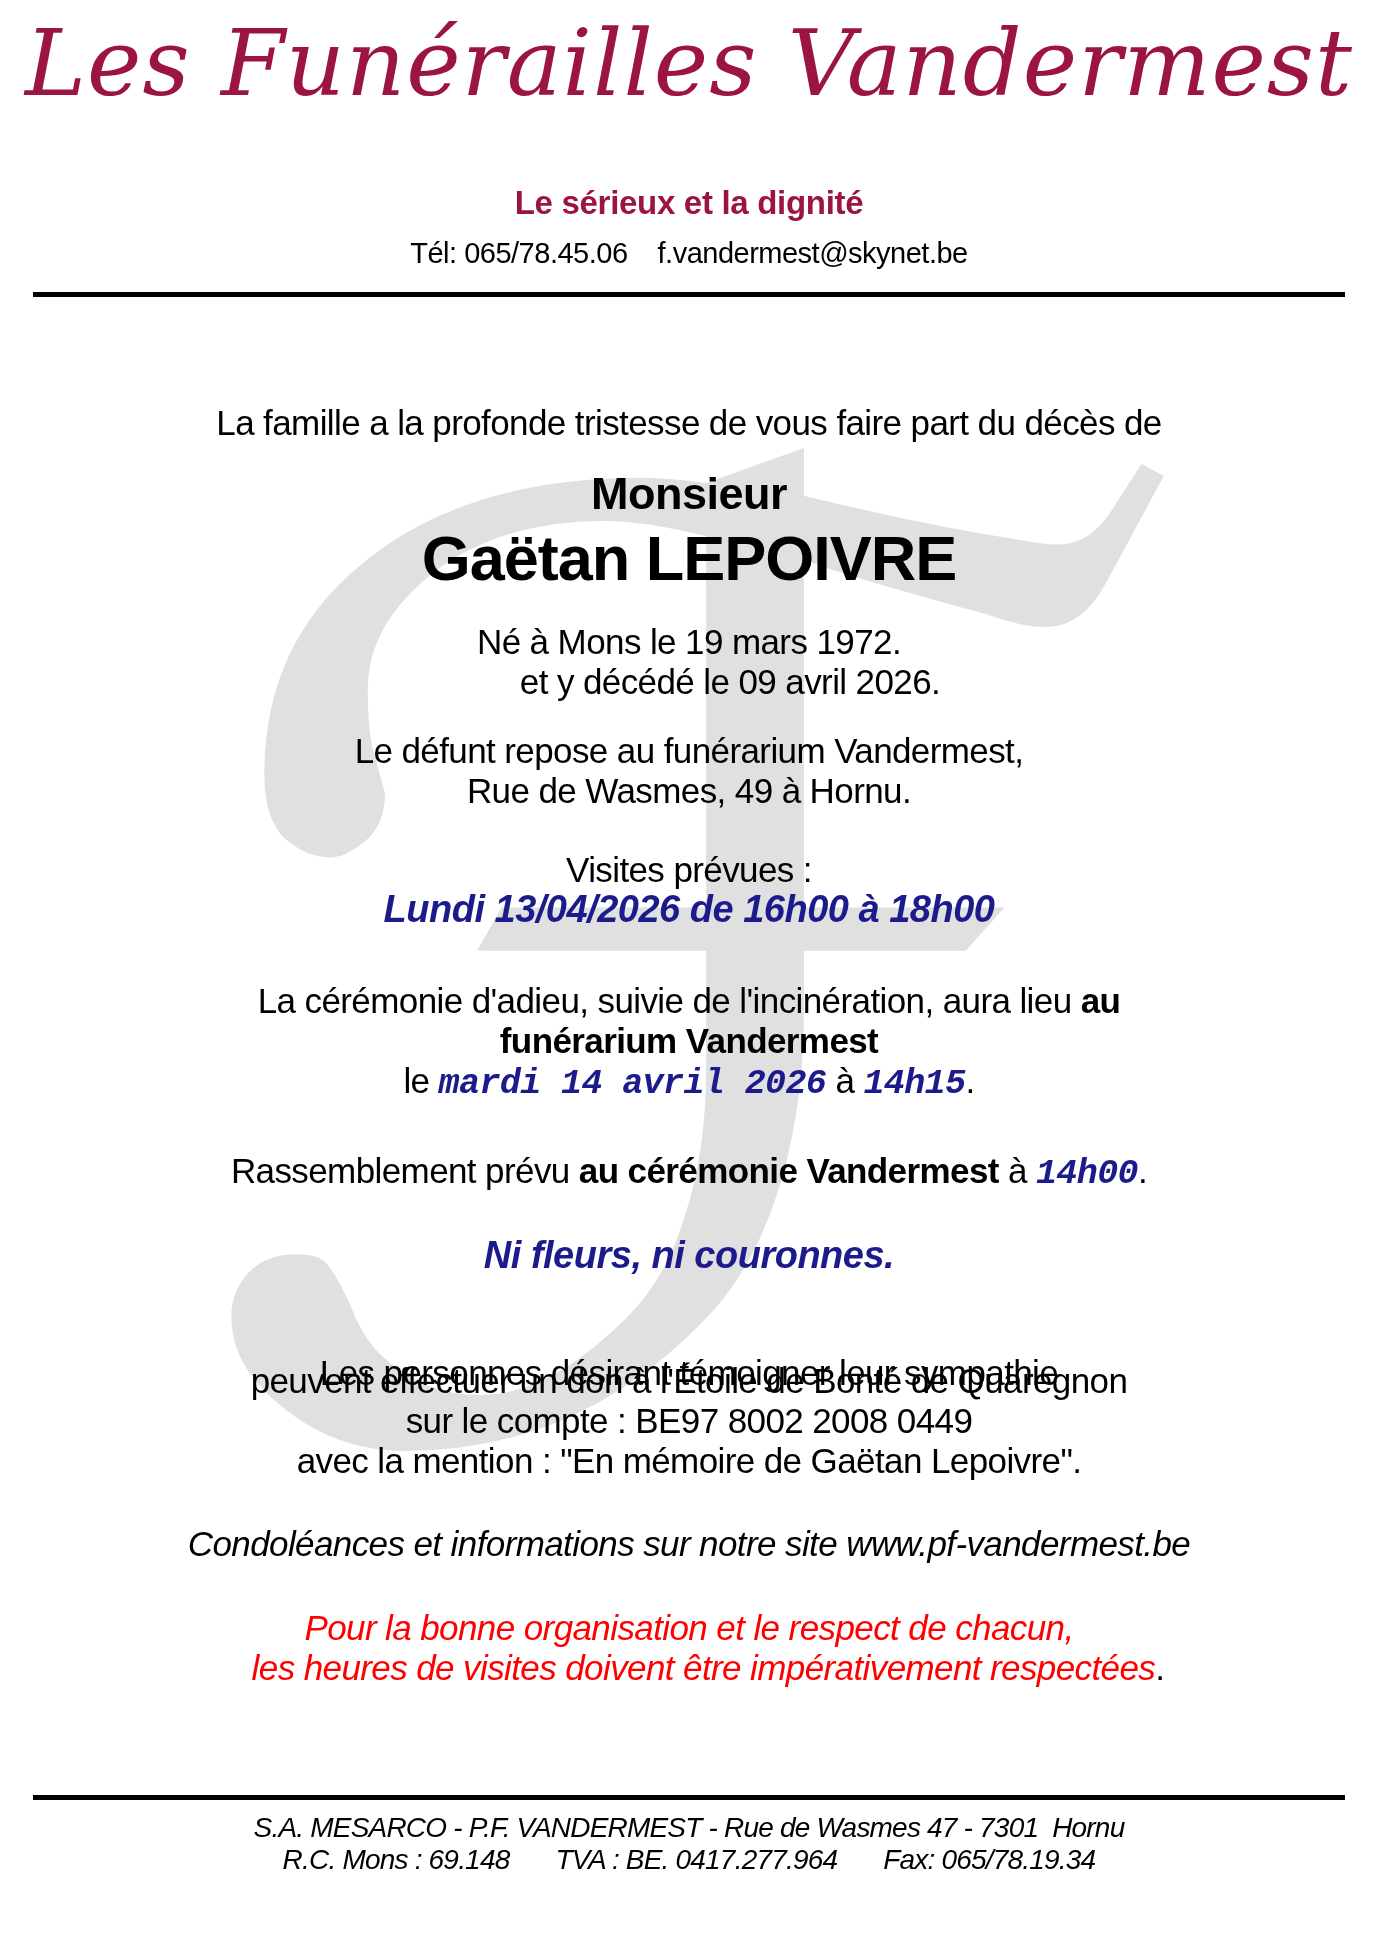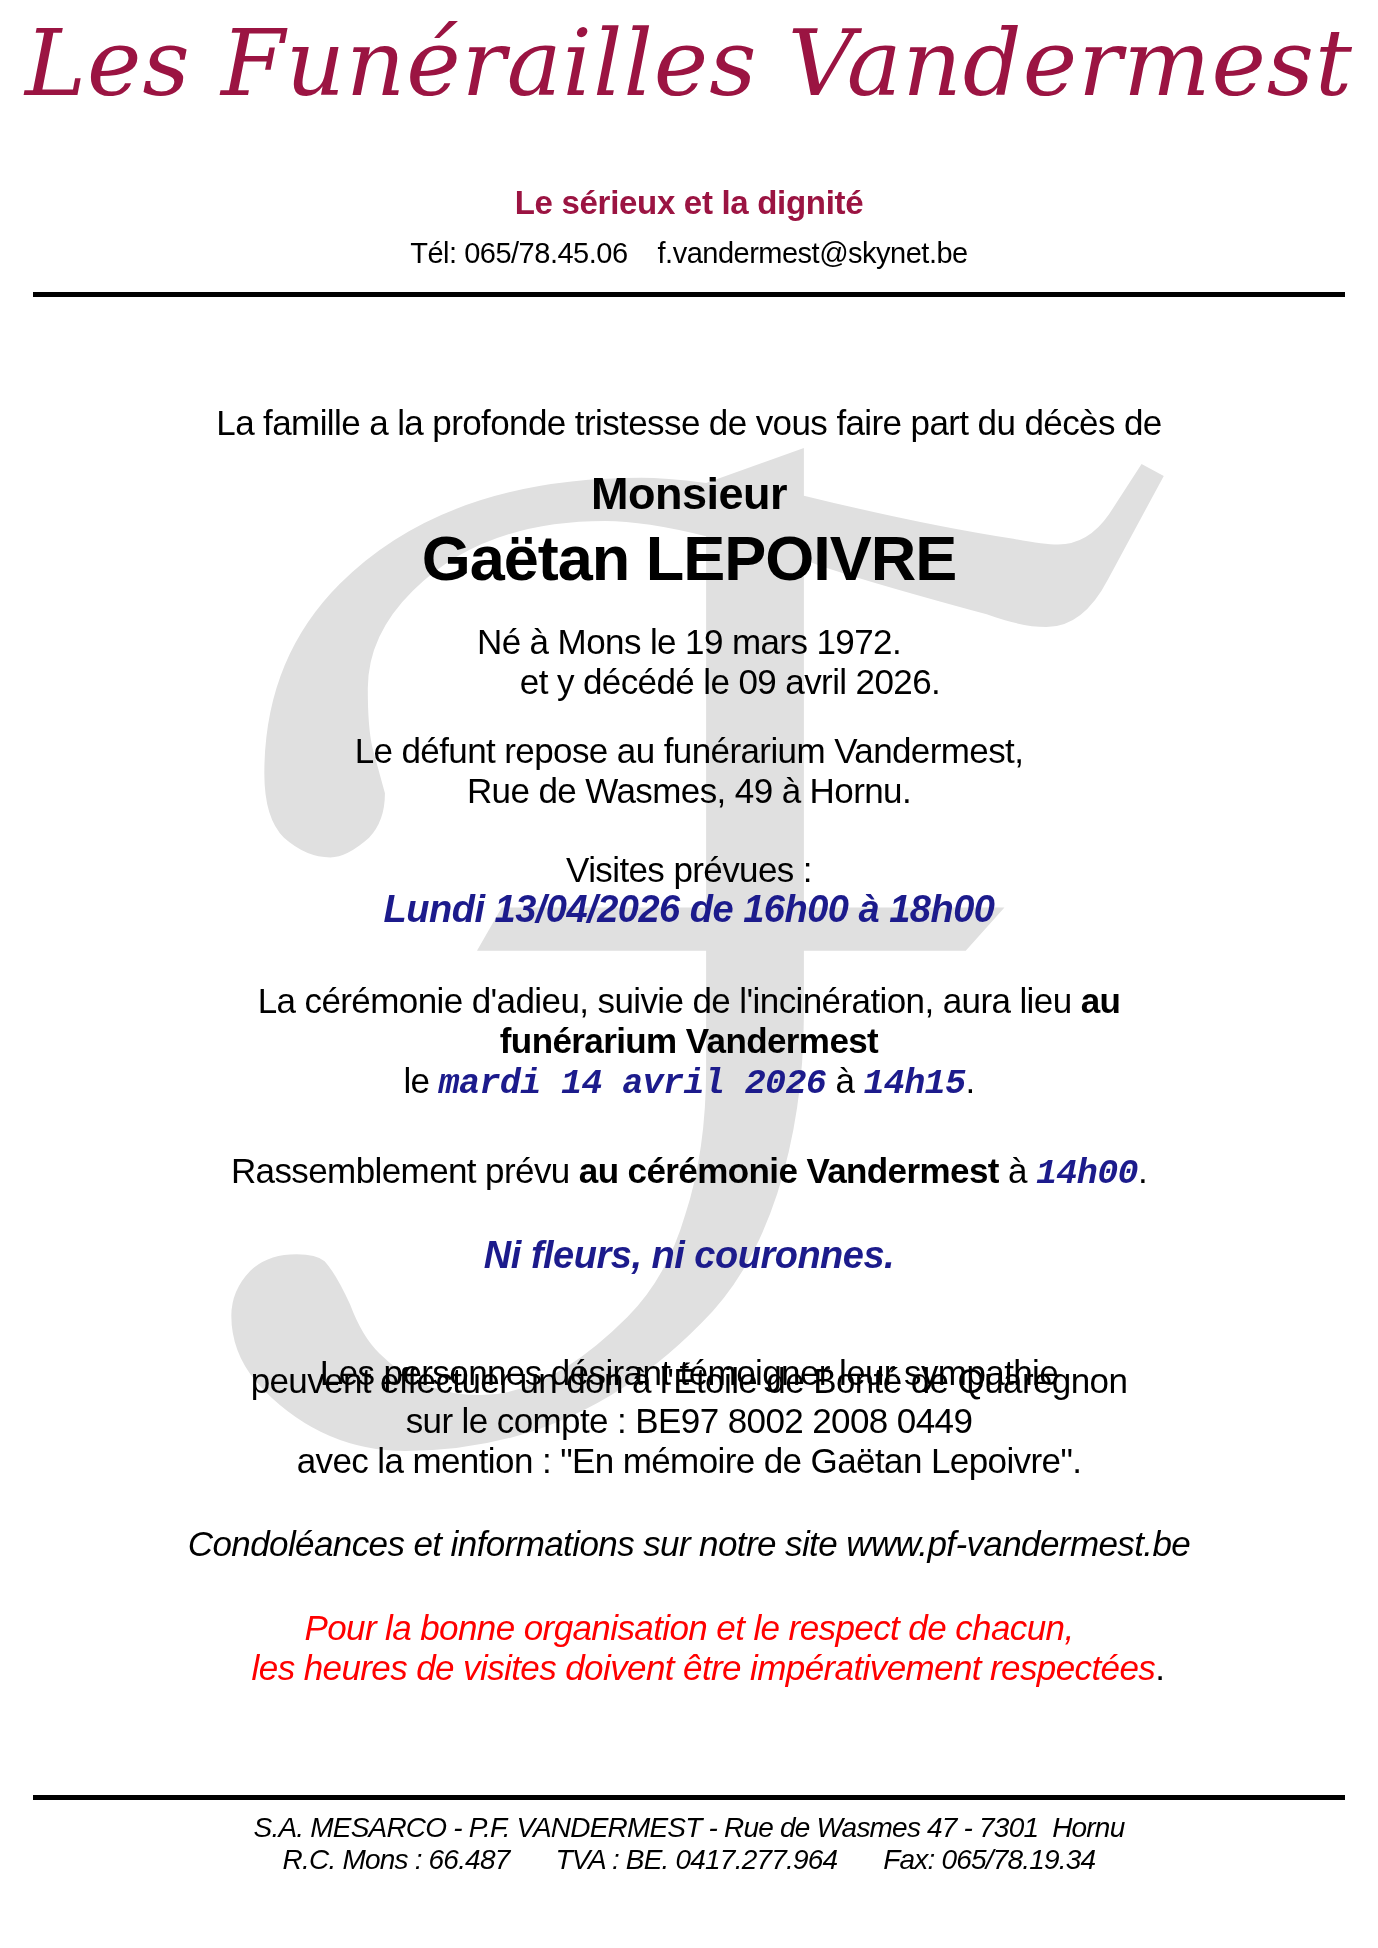--- a/index.html
+++ b/index.html
@@ -173,16 +173,16 @@
 
   <div class="abs t red-it notice1">Pour la bonne organisation et le respect de chacun,</div>
 
   <div class="abs t notice2"><span class="seg-r">les heures de visites doivent être impérativement respectées</span><span class="seg-k">.</span></div>
 
   <div class="rule rule-bottom"></div>
 
   <div class="abs foot foot1">S.A. MESARCO - P.F. VANDERMEST - Rue de Wasmes 47 - 7301&nbsp; Hornu</div>
 
   <div class="abs foot foot2">
-    <span>R.C. Mons : 66.487</span><span class="fgap"></span><span>TVA : BE. 0417.277.964</span><span class="fgap"></span><span>Fax: 065/78.19.34</span>
+    <span>R.C. Mons : 69.148</span><span class="fgap"></span><span>TVA : BE. 0417.277.964</span><span class="fgap"></span><span>Fax: 065/78.19.34</span>
   </div>
 
 </div>
 
 </body></html>

